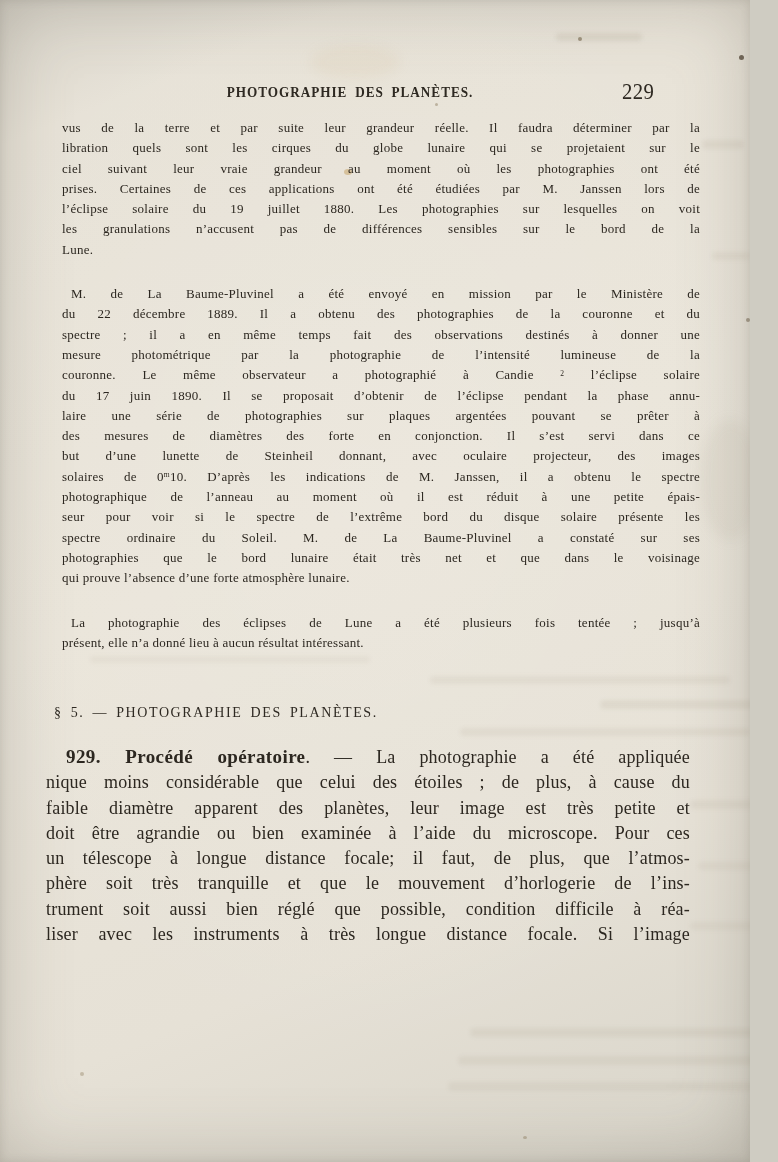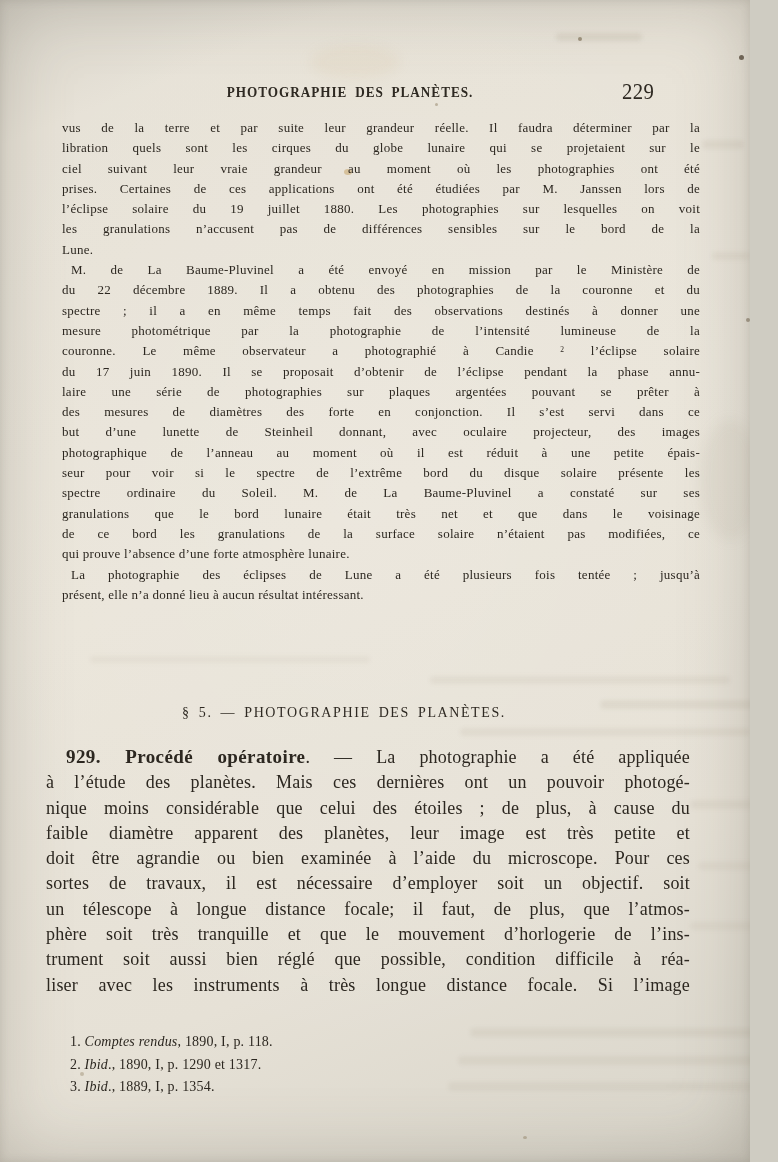--- a/index.html
+++ b/index.html
@@ -24,31 +24,31 @@
     color:#2e2922;white-space:nowrap;
   }
   .folio{
     position:absolute;top:79px;left:622px;width:50px;
     font-size:23px;letter-spacing:0.5px;color:#2e2922;
     transform:scaleX(0.9);transform-origin:left;
   }
   
   .line{white-space:normal;text-align:justify;text-align-last:justify;}
   .line.no-j{text-align:center;text-align-last:left;}
-  .line.indent-s{text-indent:9px;}
+  .line.indent-s{text-indent:9px;margin-top:24px;}
   .line.indent-l{text-indent:20px;}
   sup{font-size:0.58em;line-height:0;vertical-align:baseline;position:relative;top:-0.45em;}
   b{letter-spacing:0.4px;}
   .small-block{
     position:absolute;top:118px;left:62px;width:638px;
     font-size:13px;line-height:20.3px;letter-spacing:0.25px;
   }
   .sec-heading{
     position:absolute;top:705px;left:54px;width:580px;
-    text-align:center;font-size:14px;letter-spacing:1.6px;word-spacing:3px;
+    text-align:left;font-size:14px;letter-spacing:1.6px;word-spacing:3px;
     color:#2e2922;white-space:nowrap;
   }
   .large-block{
     position:absolute;top:744px;left:46px;width:644px;
     font-size:18px;line-height:25.3px;letter-spacing:0.2px;
   }
   .large-block b{font-size:19px;}
   .footnotes{
     position:absolute;top:1031px;left:70px;width:600px;
     font-size:14px;line-height:22.5px;letter-spacing:0.2px;
@@ -101,44 +101,37 @@
       <div class="line no-j">Lune.</div>
       <div class="line indent-s">M. de La Baume-Pluvinel a été envoyé en mission par le Ministère de</div>
       <div class="line">du 22 décembre 1889. Il a obtenu des photographies de la couronne et du</div>
       <div class="line">spectre ; il a en même temps fait des observations destinés à donner une</div>
       <div class="line">mesure photométrique par la photographie de l’intensité lumineuse de la</div>
       <div class="line">couronne. Le même observateur a photographié à Candie <sup>2</sup> l’éclipse solaire</div>
       <div class="line">du 17 juin 1890. Il se proposait d’obtenir de l’éclipse pendant la phase annu-</div>
       <div class="line">laire une série de photographies sur plaques argentées pouvant se prêter à</div>
       <div class="line">des mesures de diamètres des forte en conjonction. Il s’est servi dans ce</div>
       <div class="line">but d’une lunette de Steinheil donnant, avec oculaire projecteur, des images</div>
+      <div class="line">solaires de 0<sup>m</sup>10. D’après les indications de M. Janssen, il a obtenu le spectre</div>
       <div class="line">photographique de l’anneau au moment où il est réduit à une petite épais-</div>
       <div class="line">seur pour voir si le spectre de l’extrême bord du disque solaire présente les</div>
       <div class="line">spectre ordinaire du Soleil. M. de La Baume-Pluvinel a constaté sur ses</div>
-      <div class="line">granulations que le bord lunaire était très net et que dans le voisinage</div>
-      <div class="line">de ce bord les granulations de la surface solaire n’étaient pas modifiées, ce</div>
+      <div class="line">photographies que le bord lunaire était très net et que dans le voisinage</div>
       <div class="line no-j">qui prouve l’absence d’une forte atmosphère lunaire.</div>
       <div class="line indent-s">La photographie des éclipses de Lune a été plusieurs fois tentée ; jusqu’à</div>
       <div class="line no-j">présent, elle n’a donné lieu à aucun résultat intéressant.</div>
     </div>
 
   <div class="sec-heading">§ 5. — PHOTOGRAPHIE DES PLANÈTES.</div>
 
   <div class="large-block" id="large-block">
       <div class="line indent-l"><b>929. Procédé opératoire</b>. — La photographie a été appliquée</div>
-      <div class="line">à l’étude des planètes. Mais ces dernières ont un pouvoir photogé-</div>
       <div class="line">nique moins considérable que celui des étoiles ; de plus, à cause du</div>
       <div class="line">faible diamètre apparent des planètes, leur image est très petite et</div>
       <div class="line">doit être agrandie ou bien examinée à l’aide du microscope. Pour ces</div>
-      <div class="line">sortes de travaux, il est nécessaire d’employer soit un objectif. soit</div>
       <div class="line">un télescope à longue distance focale; il faut, de plus, que l’atmos-</div>
       <div class="line">phère soit très tranquille et que le mouvement d’horlogerie de l’ins-</div>
       <div class="line">trument soit aussi bien réglé que possible, condition difficile à réa-</div>
       <div class="line">liser avec les instruments à très longue distance focale. Si l’image</div>
     </div>
 
-  <div class="footnotes" id="footnotes">
-      <div class="line no-j">1. <i>Comptes rendus</i>, 1890, I, p. 118.</div>
-      <div class="line no-j">2. <i>Ibid</i>., 1890, I, p. 1290 et 1317.</div>
-      <div class="line no-j">3. <i>Ibid</i>., 1889, I, p. 1354.</div>
-    </div>
 
 </div>
 
 </body></html>

